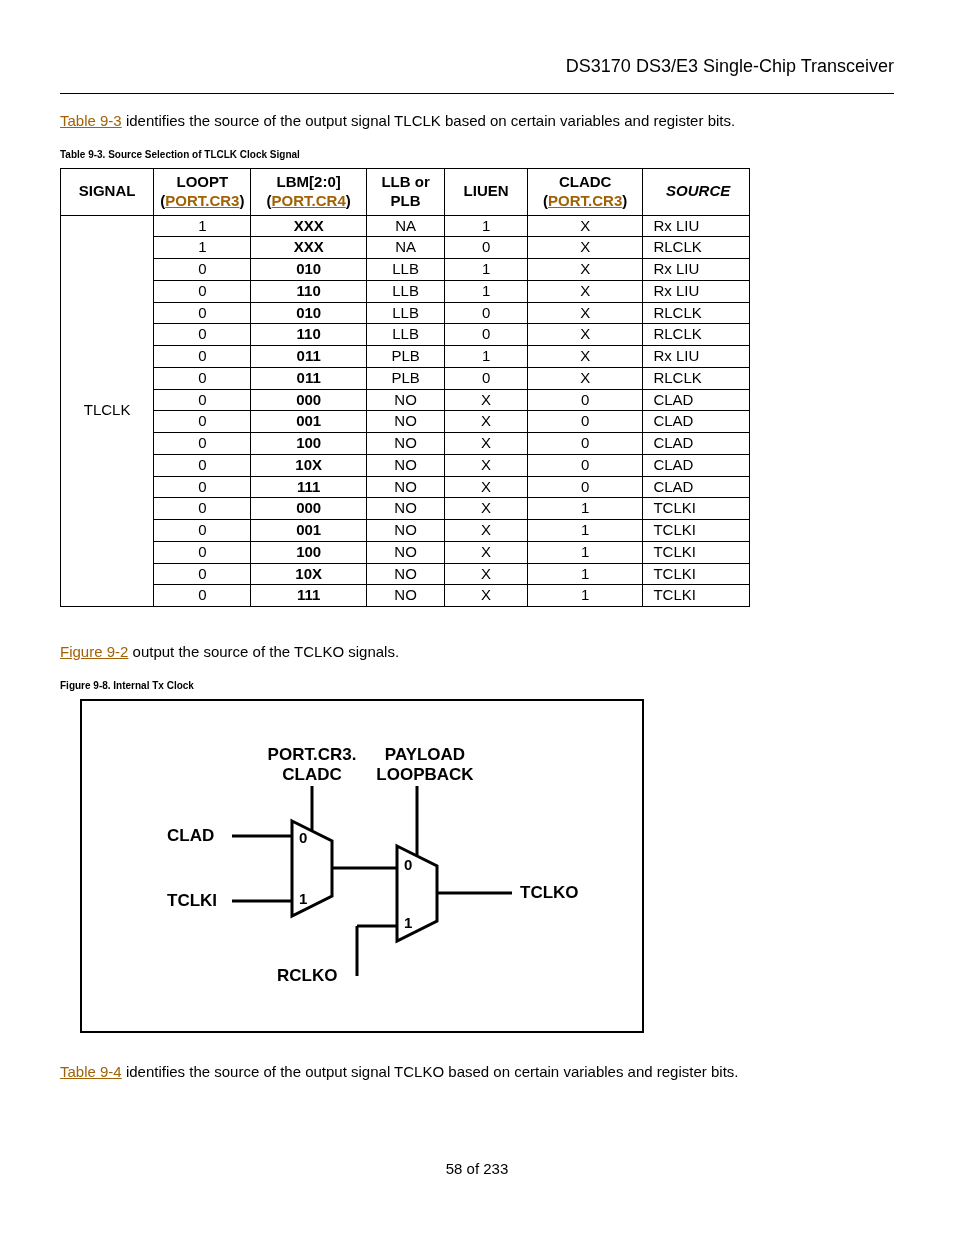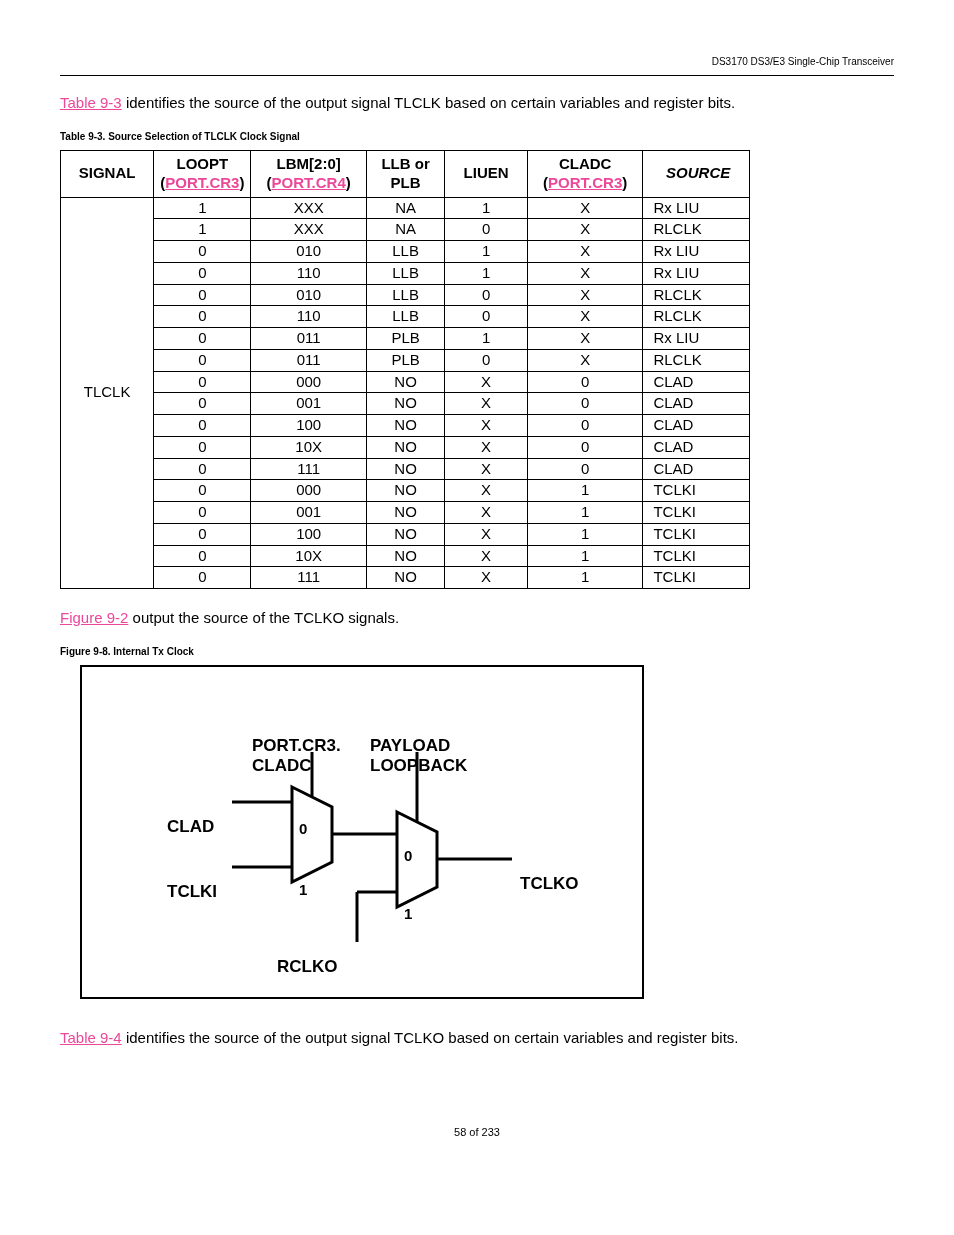--- a/index.html
+++ b/index.html
@@ -6,79 +6,78 @@
     font-family: Arial, Helvetica, sans-serif;
     font-size: 15px;
     margin: 0;
     padding: 56px 60px 40px 60px;
     width: 954px;
     box-sizing: border-box;
     color: #000;
   }
   .header-right {
     text-align: right;
-    font-size: 10px;
-    padding-bottom: 8px;
+    font-size: 18px;
+    padding-bottom: 16px;
     border-bottom: 1.5px solid #000;
     margin-bottom: 18px;
   }
   a.xref {
-    color: #ec4899;
+    color: #a16207;
   }
   p.body-text { margin: 0 0 20px 0; }
   h3.caption {
     font-size: 10px;
     font-weight: bold;
     margin: 18px 0 8px 0;
   }
   table.data {
     border-collapse: collapse;
-    margin-bottom: 20px;
+    margin-bottom: 36px;
     width: 690px;
   }
   table.data th, table.data td {
     border: 1.5px solid #000;
     padding: 1px 6px;
     font-size: 15px;
     text-align: center;
     vertical-align: middle;
     line-height: 1.25;
   }
   table.data th {
     font-weight: bold;
     padding: 4px 6px;
   }
   table.data td { border-top: 1px solid #000; border-bottom: 1px solid #000; }
   table.data tr:last-child td { border-bottom: 1.5px solid #000; }
   .col-signal { width: 90px; }
   .col-loopt  { width: 70px; }
-  .col-lbm    { width: 110px; }
+  .col-lbm    { width: 110px; font-weight: bold; }
   .col-llb    { width: 80px; }
   .col-liuen  { width: 80px; }
   .col-cladc  { width: 110px; }
   .col-source { width: 100px; text-align: left !important; padding-left: 10px !important;}
   .figure-box {
     border: 2.5px solid #000;
     width: 560px;
     height: 330px;
     position: relative;
     margin: 4px 0 30px 20px;
   }
   .fig-label {
     position: absolute;
     font-weight: bold;
     font-size: 17px;
     white-space: pre;
-    text-align: left;
-    margin-top: 25px;
+    text-align: center;
   }
   .page-footer {
     text-align: center;
     margin-top: 80px;
-    font-size: 11px;
+    font-size: 15px;
   }
   svg { position:absolute; left:0; top:0; }
 </style>
 </head>
 <body>
 
 <div class="header-right">
   <span>DS3170 DS3/E3 Single-Chip Transceiver</span>
 </div>
 

